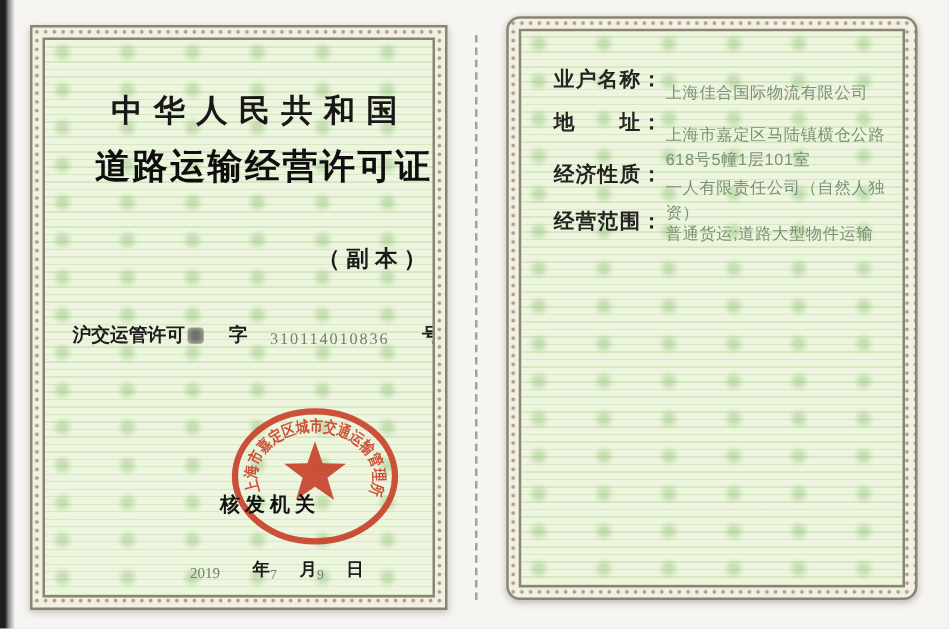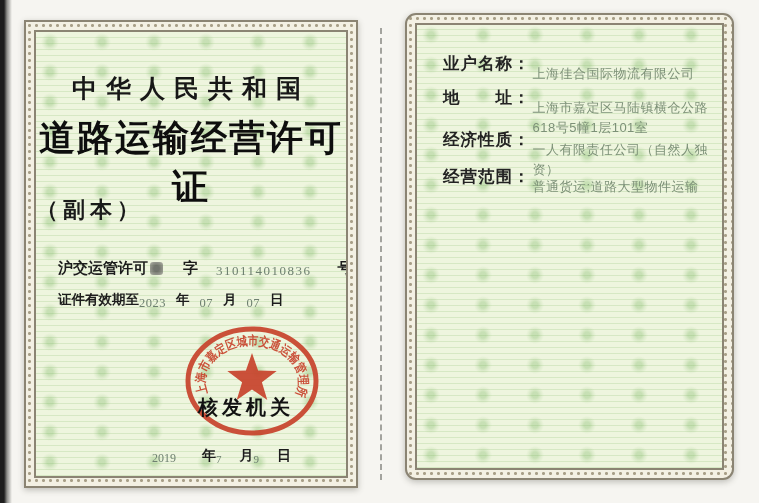--- a/index.html
+++ b/index.html
@@ -32,30 +32,30 @@
       radial-gradient(circle at 14px 10px, rgba(110,175,85,.30) 3px, rgba(110,175,85,.12) 6px, rgba(0,0,0,0) 9px);
     background-size:auto, 52px 30px;
   }
   
   .stitch-line {
     position:absolute; left:380px; top:28px; height:452px; width:0;
     border-left:2px dashed #a3a39e;
   }
   
   .lp-country {
-    position:absolute; left:0; top:40px; width:100%; text-align:center;
+    position:absolute; left:17px; top:40px; width:100%; text-align:center;
     font-size:25px; font-weight:bold; letter-spacing:9px; color:#171717;
   }
   .lp-title {
-    position:absolute; left:0; top:82px; width:100%; text-align:center;
-    font-size:36px; font-weight:bold; letter-spacing:2px; color:#0e0e0e;
+    position:absolute; left:0; top:82px; width:100%; text-align:right;
+    font-size:28px; font-weight:bold; letter-spacing:2px; color:#0e0e0e;
   }
   .lp-copy {
-    position:absolute; left:0; top:163px; width:100%; text-align:left;
-    font-size:22px; font-weight:bold; letter-spacing:5px; color:#1a1a1a;
+    position:absolute; left:0; top:163px; width:100%; text-align:right;
+    font-size:18px; font-weight:bold; letter-spacing:5px; color:#1a1a1a;
   }
   .lp-license {
     position:absolute; left:22px; top:227px; width:290px;
     font-size:15px; font-weight:bold; color:#1c1c1c; white-space:nowrap;text-align:right;
   }
   .redacted-smudge {
     display:inline-block; width:13px; height:13px; margin:0 2px;
     background:radial-gradient(circle,#3f3f3f 30%,#8a8a84 90%);
     border-radius:3px; opacity:.7; transform:translateY(2px); filter:blur(.4px);
   }
@@ -65,22 +65,22 @@
   }
   .lp-validity {
     position:absolute; left:22px; top:259px; width:300px;
     font-size:13.5px; font-weight:bold; color:#1c1c1c; white-space:nowrap;
   }
   .lp-validity .faded-num { font-size:12.5px; transform:translateY(3px); letter-spacing:.5px; }
   .gap-s { display:inline-block; width:10px; } .gap-m { display:inline-block; width:18px; }
   .gap-l { display:inline-block; width:26px; }
   .seal-wrap { position:absolute; left:146px; top:291px; width:140px; height:116px; opacity:.92; }
   .lp-issuer {
-    position:absolute; left:140px; top:362px; width:140px; text-align:center;
-    font-size:20px; font-weight:bold; letter-spacing:4px; color:#111;
+    position:absolute; left:140px; top:362px; width:140px; text-align:left;
+    font-size:16px; font-weight:bold; letter-spacing:4px; color:#111;
   }
   .lp-issue-date {
     position:absolute; left:116px; top:407px; width:210px;
     font-size:14px; font-weight:bold; color:#1c1c1c; white-space:nowrap;
   }
   .lp-issue-date .faded-num { font-size:12px; letter-spacing:0;margin-top:10px; }
   .small-digit { font-weight:normal; color:#6e8070; font-size:11px; display:inline-block; transform:translateY(3px); }
   
   .rp-field { position:absolute; left:26px; display:flex; width:280px; }
   .rp-field-1 { top:28px; } .rp-field-2 { top:62px; } .rp-field-3 { top:104px; } .rp-field-4 { top:141px; }
@@ -103,23 +103,20 @@
   <div class="page page-left">
     <div class="page-inner">
       <div class="lp-country">中华人民共和国</div>
       <div class="lp-title">道路运输经营许可证</div>
       <div class="lp-copy">（副本）</div>
 
       <div class="lp-license">
         <span>沪交运管许可</span><span class="redacted-smudge"></span><span class="gap-m"></span><span>字</span><span class="gap-m"></span><span class="faded-num">310114010836</span><span class="gap-l"></span><span>号</span>
       </div>
 
-      <div class="lp-validity">
-        <span>证件有效期至</span><span class="faded-num">2023</span><span class="gap-s"></span><span>年</span><span class="gap-s"></span><span class="faded-num">07</span><span class="gap-s"></span><span>月</span><span class="gap-s"></span><span class="faded-num">07</span><span class="gap-s"></span><span>日</span>
-      </div>
 
       <div class="seal-wrap">
         <svg width="140" height="116" viewBox="0 0 140 116">
           <defs>
             <path id="sealArc" d="M 25.8 70.2 A 47 36 0 1 1 114.2 70.2" fill="none"></path>
           </defs>
           <ellipse cx="70" cy="58" rx="64" ry="52" fill="none" stroke="#c8432c" stroke-width="5"></ellipse>
           <polygon fill="#c8432c" points="70,30 76.1,47.6 94.7,48.0 79.9,59.2 85.3,77.0 70,66.4 54.7,77.0 60.1,59.2 45.3,48.0 63.9,47.6"></polygon>
           <text font-size="12.5" fill="#c8432c" font-weight="bold" font-family="Liberation Sans, DejaVu Sans, sans-serif">
             <textPath href="#sealArc" startOffset="0" textLength="158" lengthAdjust="spacingAndGlyphs">上海市嘉定区城市交通运输管理所</textPath>

